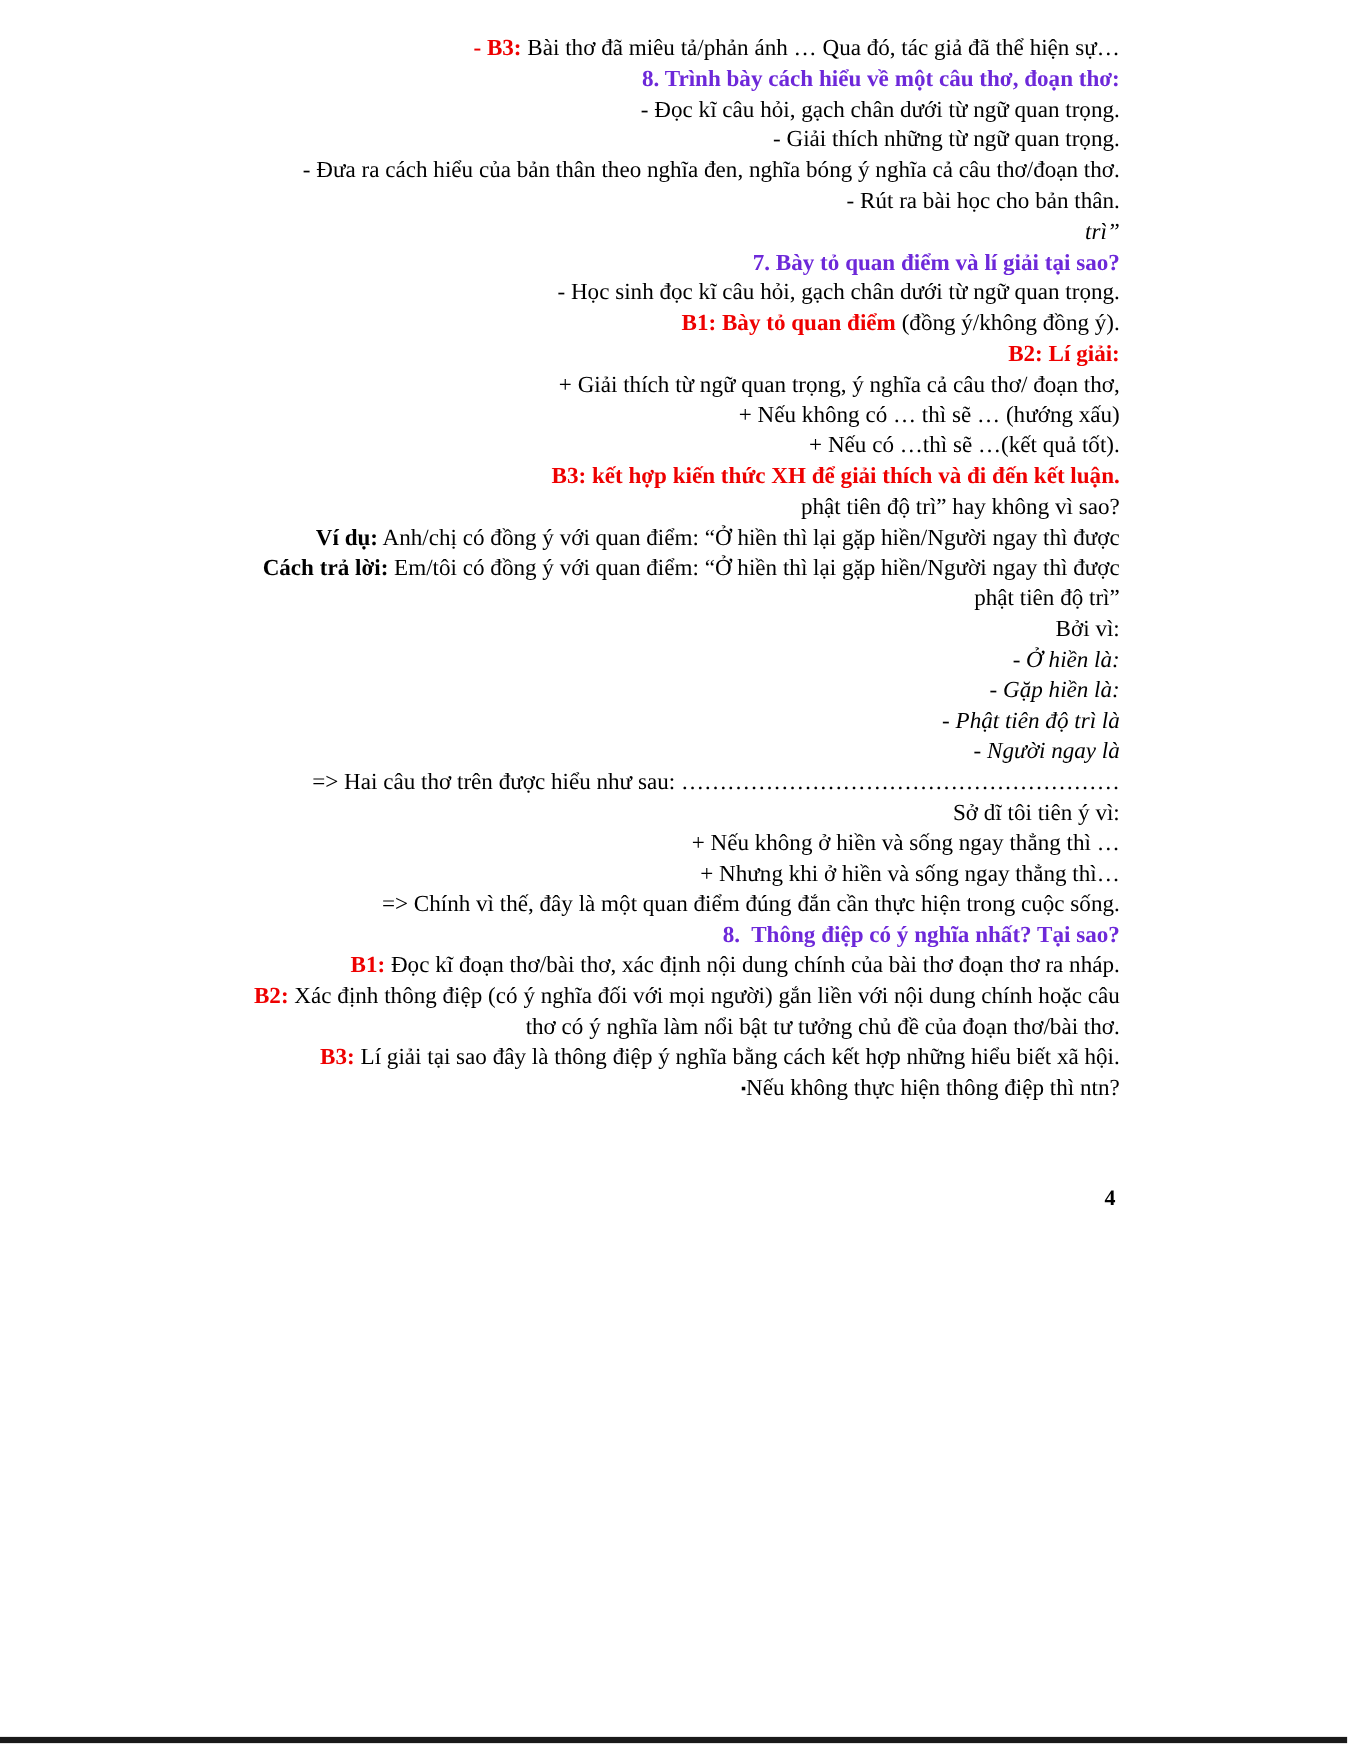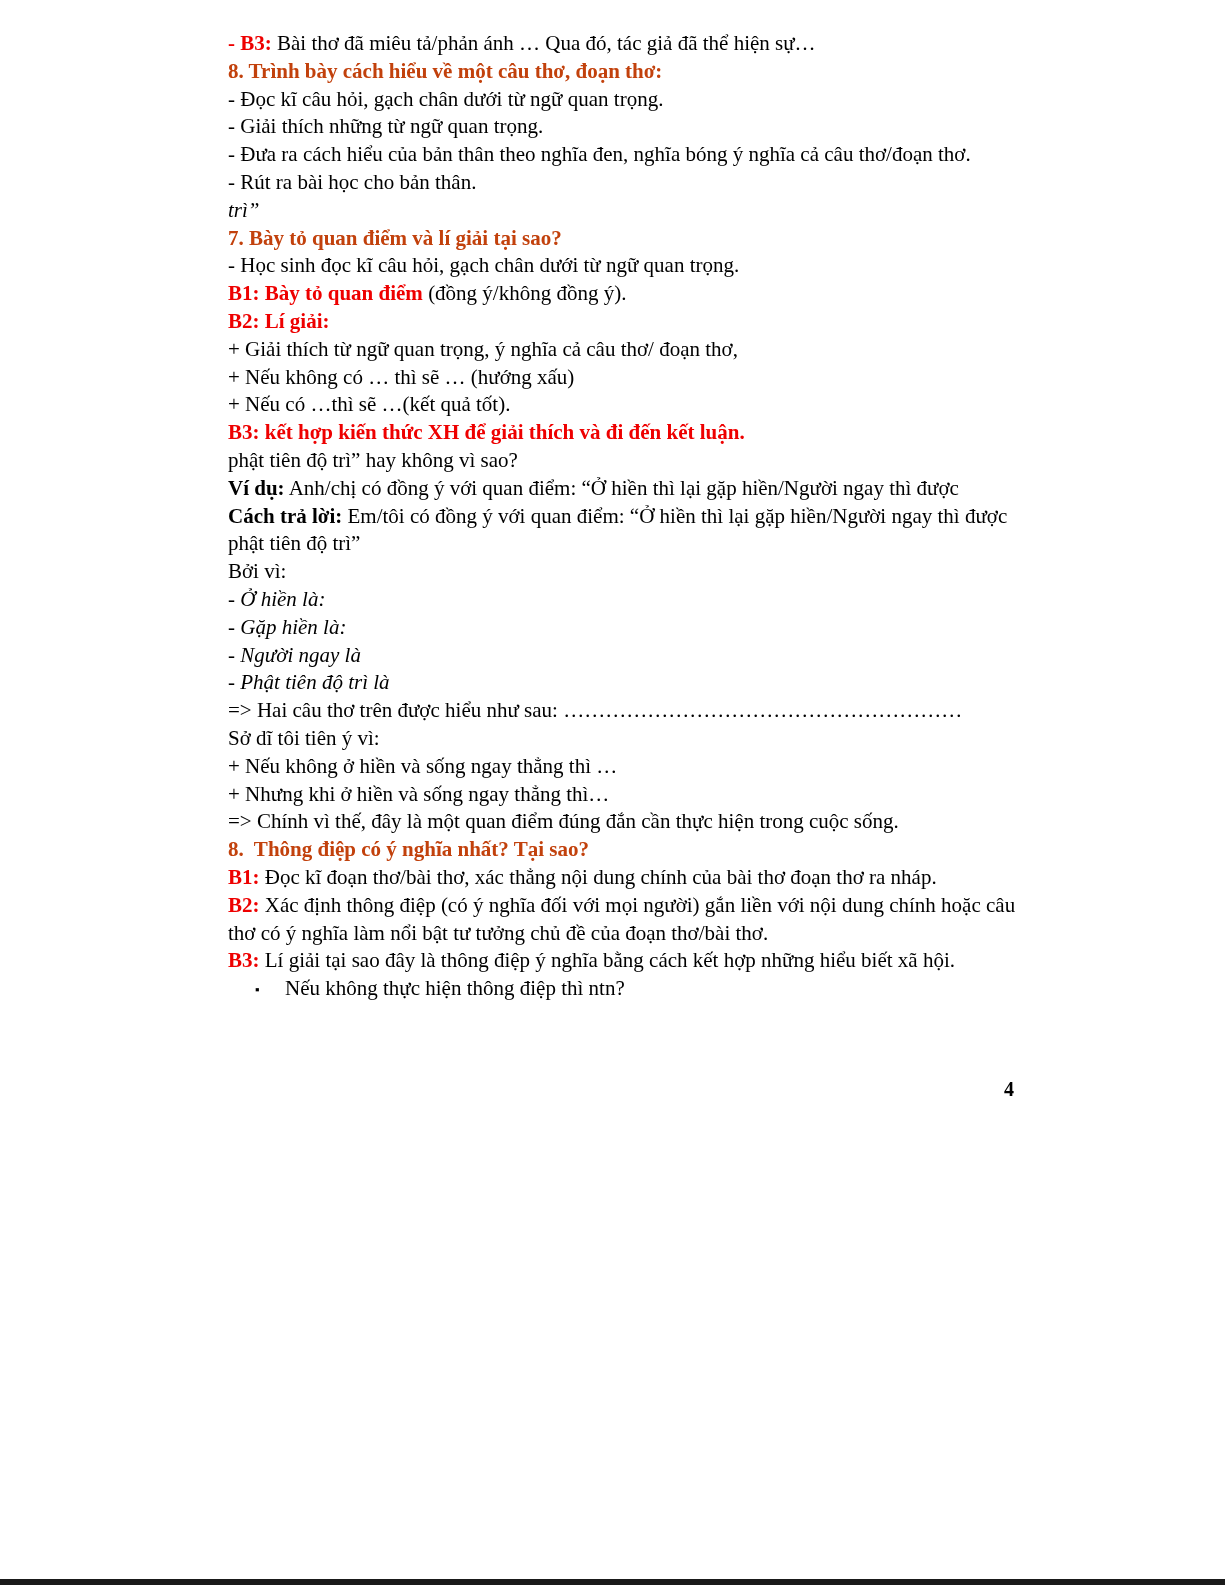--- a/index.html
+++ b/index.html
@@ -14,20 +14,21 @@
     background: #ffffff;
     overflow: hidden;
     font-family: "Liberation Serif", "DejaVu Serif", serif;
     color: #000000;
   }
   .page-content {
     position: absolute;
     left: 228px;
     top: 30px;
     width: 790px;
+    text-align: right;
   }
   p.line {
     margin: 0;
     padding: 0;
     font-size: 21px;
     line-height: 27.8px;
     white-space: pre;
   }
   p.bullet-line {
     padding-left: 27px;
@@ -35,21 +36,21 @@
   span.bullet {
     display: inline-block;
     width: 30px;
     font-size: 13px;
     vertical-align: 1px;
   }
   .s-n  { font-weight: normal; }
   .s-b  { font-weight: bold; }
   .s-i  { font-style: italic; }
   .s-rb { font-weight: bold; color: #ee0000; }
-  .s-bb { font-weight: bold; color: #c2410c; }
+  .s-bb { font-weight: bold; color: #6d28d9; }
   .page-number {
     position: absolute;
     left: 228px;
     top: 1078px;
     width: 786px;
     text-align: right;
     font-size: 20px;
     font-weight: bold;
     color: #000000;
   }
@@ -82,29 +83,29 @@
       <p class="line"><span class="s-n">+ Nếu không có … thì sẽ … (hướng xấu)</span></p>
       <p class="line"><span class="s-n">+ Nếu có …thì sẽ …(kết quả tốt).</span></p>
       <p class="line"><span class="s-rb">B3: kết hợp kiến thức XH để giải thích và đi đến kết luận.</span></p>
       <p class="line"><span class="s-n">phật tiên độ trì” hay không vì sao?</span></p>
       <p class="line"><span class="s-b">Ví dụ:</span><span class="s-n"> Anh/chị có đồng ý với quan điểm: “Ở hiền thì lại gặp hiền/Người ngay thì được</span></p>
       <p class="line"><span class="s-b">Cách trả lời:</span><span class="s-n"> Em/tôi có đồng ý với quan điểm: “Ở hiền thì lại gặp hiền/Người ngay thì được</span></p>
       <p class="line"><span class="s-n">phật tiên độ trì”</span></p>
       <p class="line"><span class="s-n">Bởi vì:</span></p>
       <p class="line"><span class="s-i">- Ở hiền là:</span></p>
       <p class="line"><span class="s-i">- Gặp hiền là:</span></p>
+      <p class="line"><span class="s-i">- Phật tiên độ trì là</span></p>
       <p class="line"><span class="s-i">- Người ngay là</span></p>
-      <p class="line"><span class="s-i">- Phật tiên độ trì là</span></p>
       <p class="line"><span class="s-n">=&gt; Hai câu thơ trên được hiểu như sau: …………………………………………………</span></p>
       <p class="line"><span class="s-n">Sở dĩ tôi tiên ý vì:</span></p>
       <p class="line"><span class="s-n">+ Nếu không ở hiền và sống ngay thẳng thì …</span></p>
       <p class="line"><span class="s-n">+ Nhưng khi ở hiền và sống ngay thẳng thì…</span></p>
       <p class="line"><span class="s-n">=&gt; Chính vì thế, đây là một quan điểm đúng đắn cần thực hiện trong cuộc sống.</span></p>
       <p class="line"><span class="s-bb">8.  Thông điệp có ý nghĩa nhất? Tại sao?</span></p>
-      <p class="line"><span class="s-rb">B1:</span><span class="s-n"> Đọc kĩ đoạn thơ/bài thơ, xác thẳng nội dung chính của bài thơ đoạn thơ ra nháp.</span></p>
+      <p class="line"><span class="s-rb">B1:</span><span class="s-n"> Đọc kĩ đoạn thơ/bài thơ, xác định nội dung chính của bài thơ đoạn thơ ra nháp.</span></p>
       <p class="line"><span class="s-rb">B2:</span><span class="s-n"> Xác định thông điệp (có ý nghĩa đối với mọi người) gắn liền với nội dung chính hoặc câu</span></p>
       <p class="line"><span class="s-n">thơ có ý nghĩa làm nổi bật tư tưởng chủ đề của đoạn thơ/bài thơ.</span></p>
       <p class="line"><span class="s-rb">B3:</span><span class="s-n"> Lí giải tại sao đây là thông điệp ý nghĩa bằng cách kết hợp những hiểu biết xã hội.</span></p>
       <p class="line bullet-line"><span class="bullet">▪</span><span class="s-n">Nếu không thực hiện thông điệp thì ntn?</span></p>
     </div>
   <div class="page-number">4</div>
   <div class="bottom-separator"></div>
 </div>
 
 </body></html>

